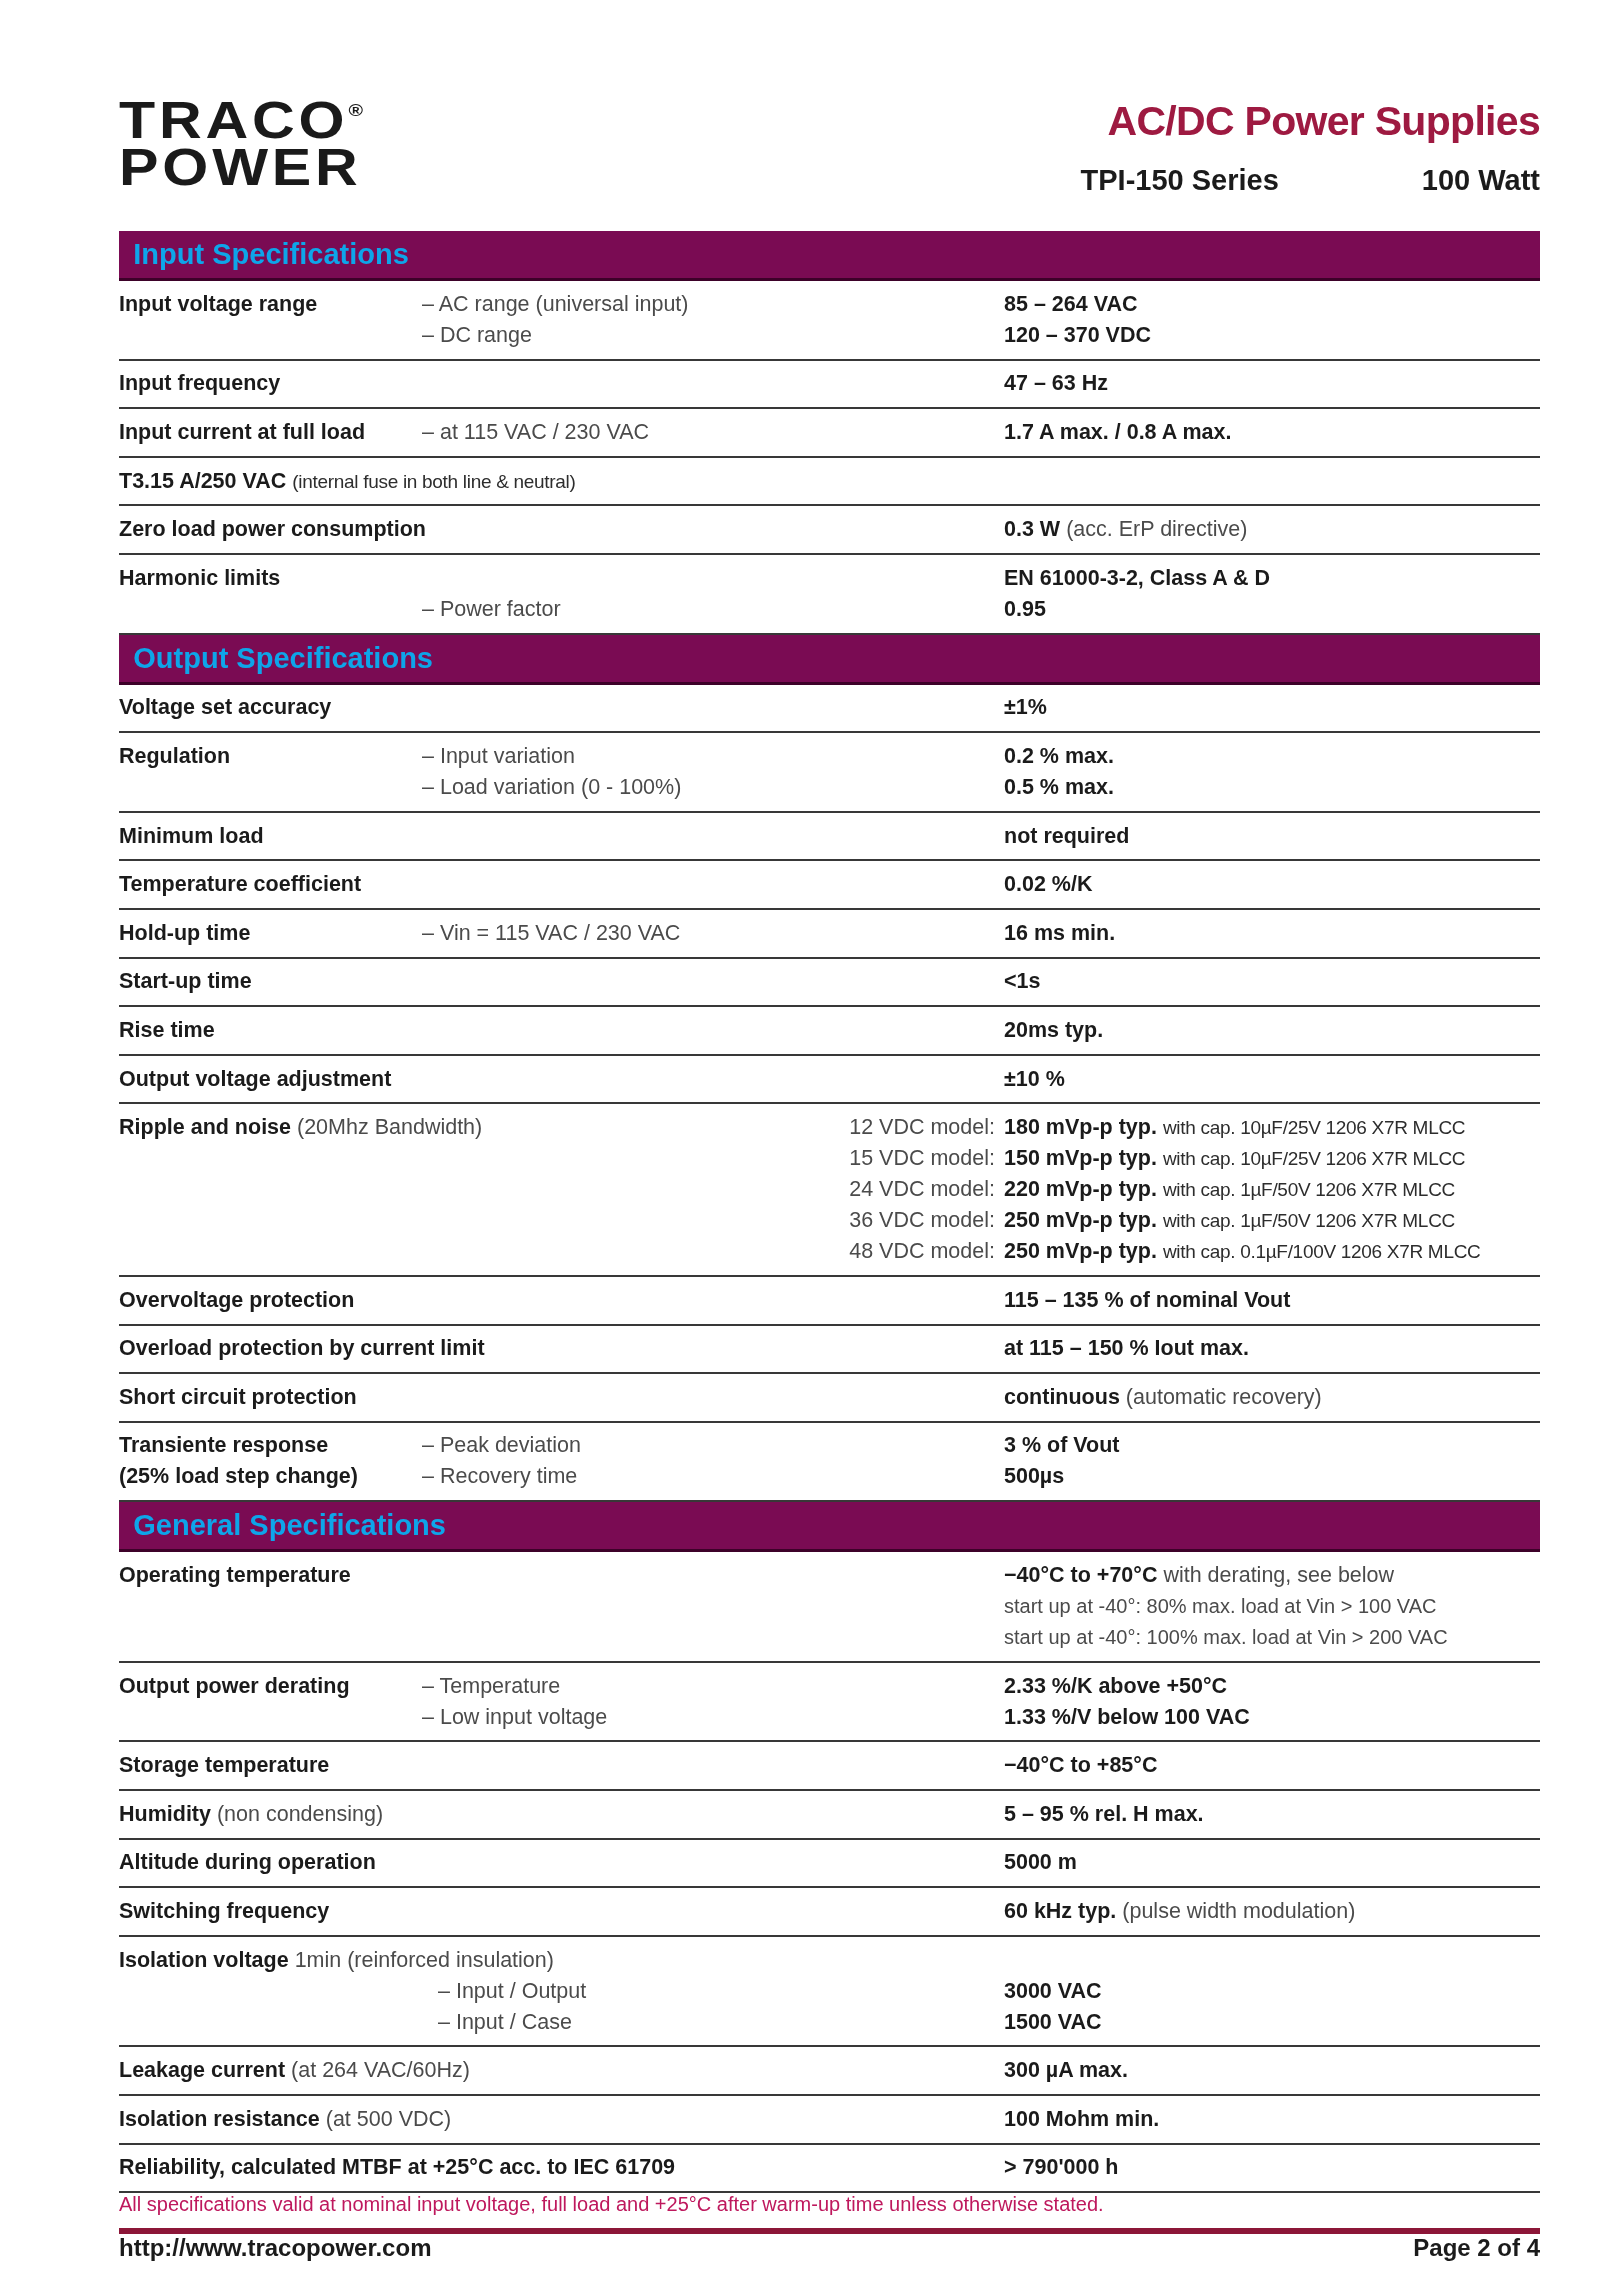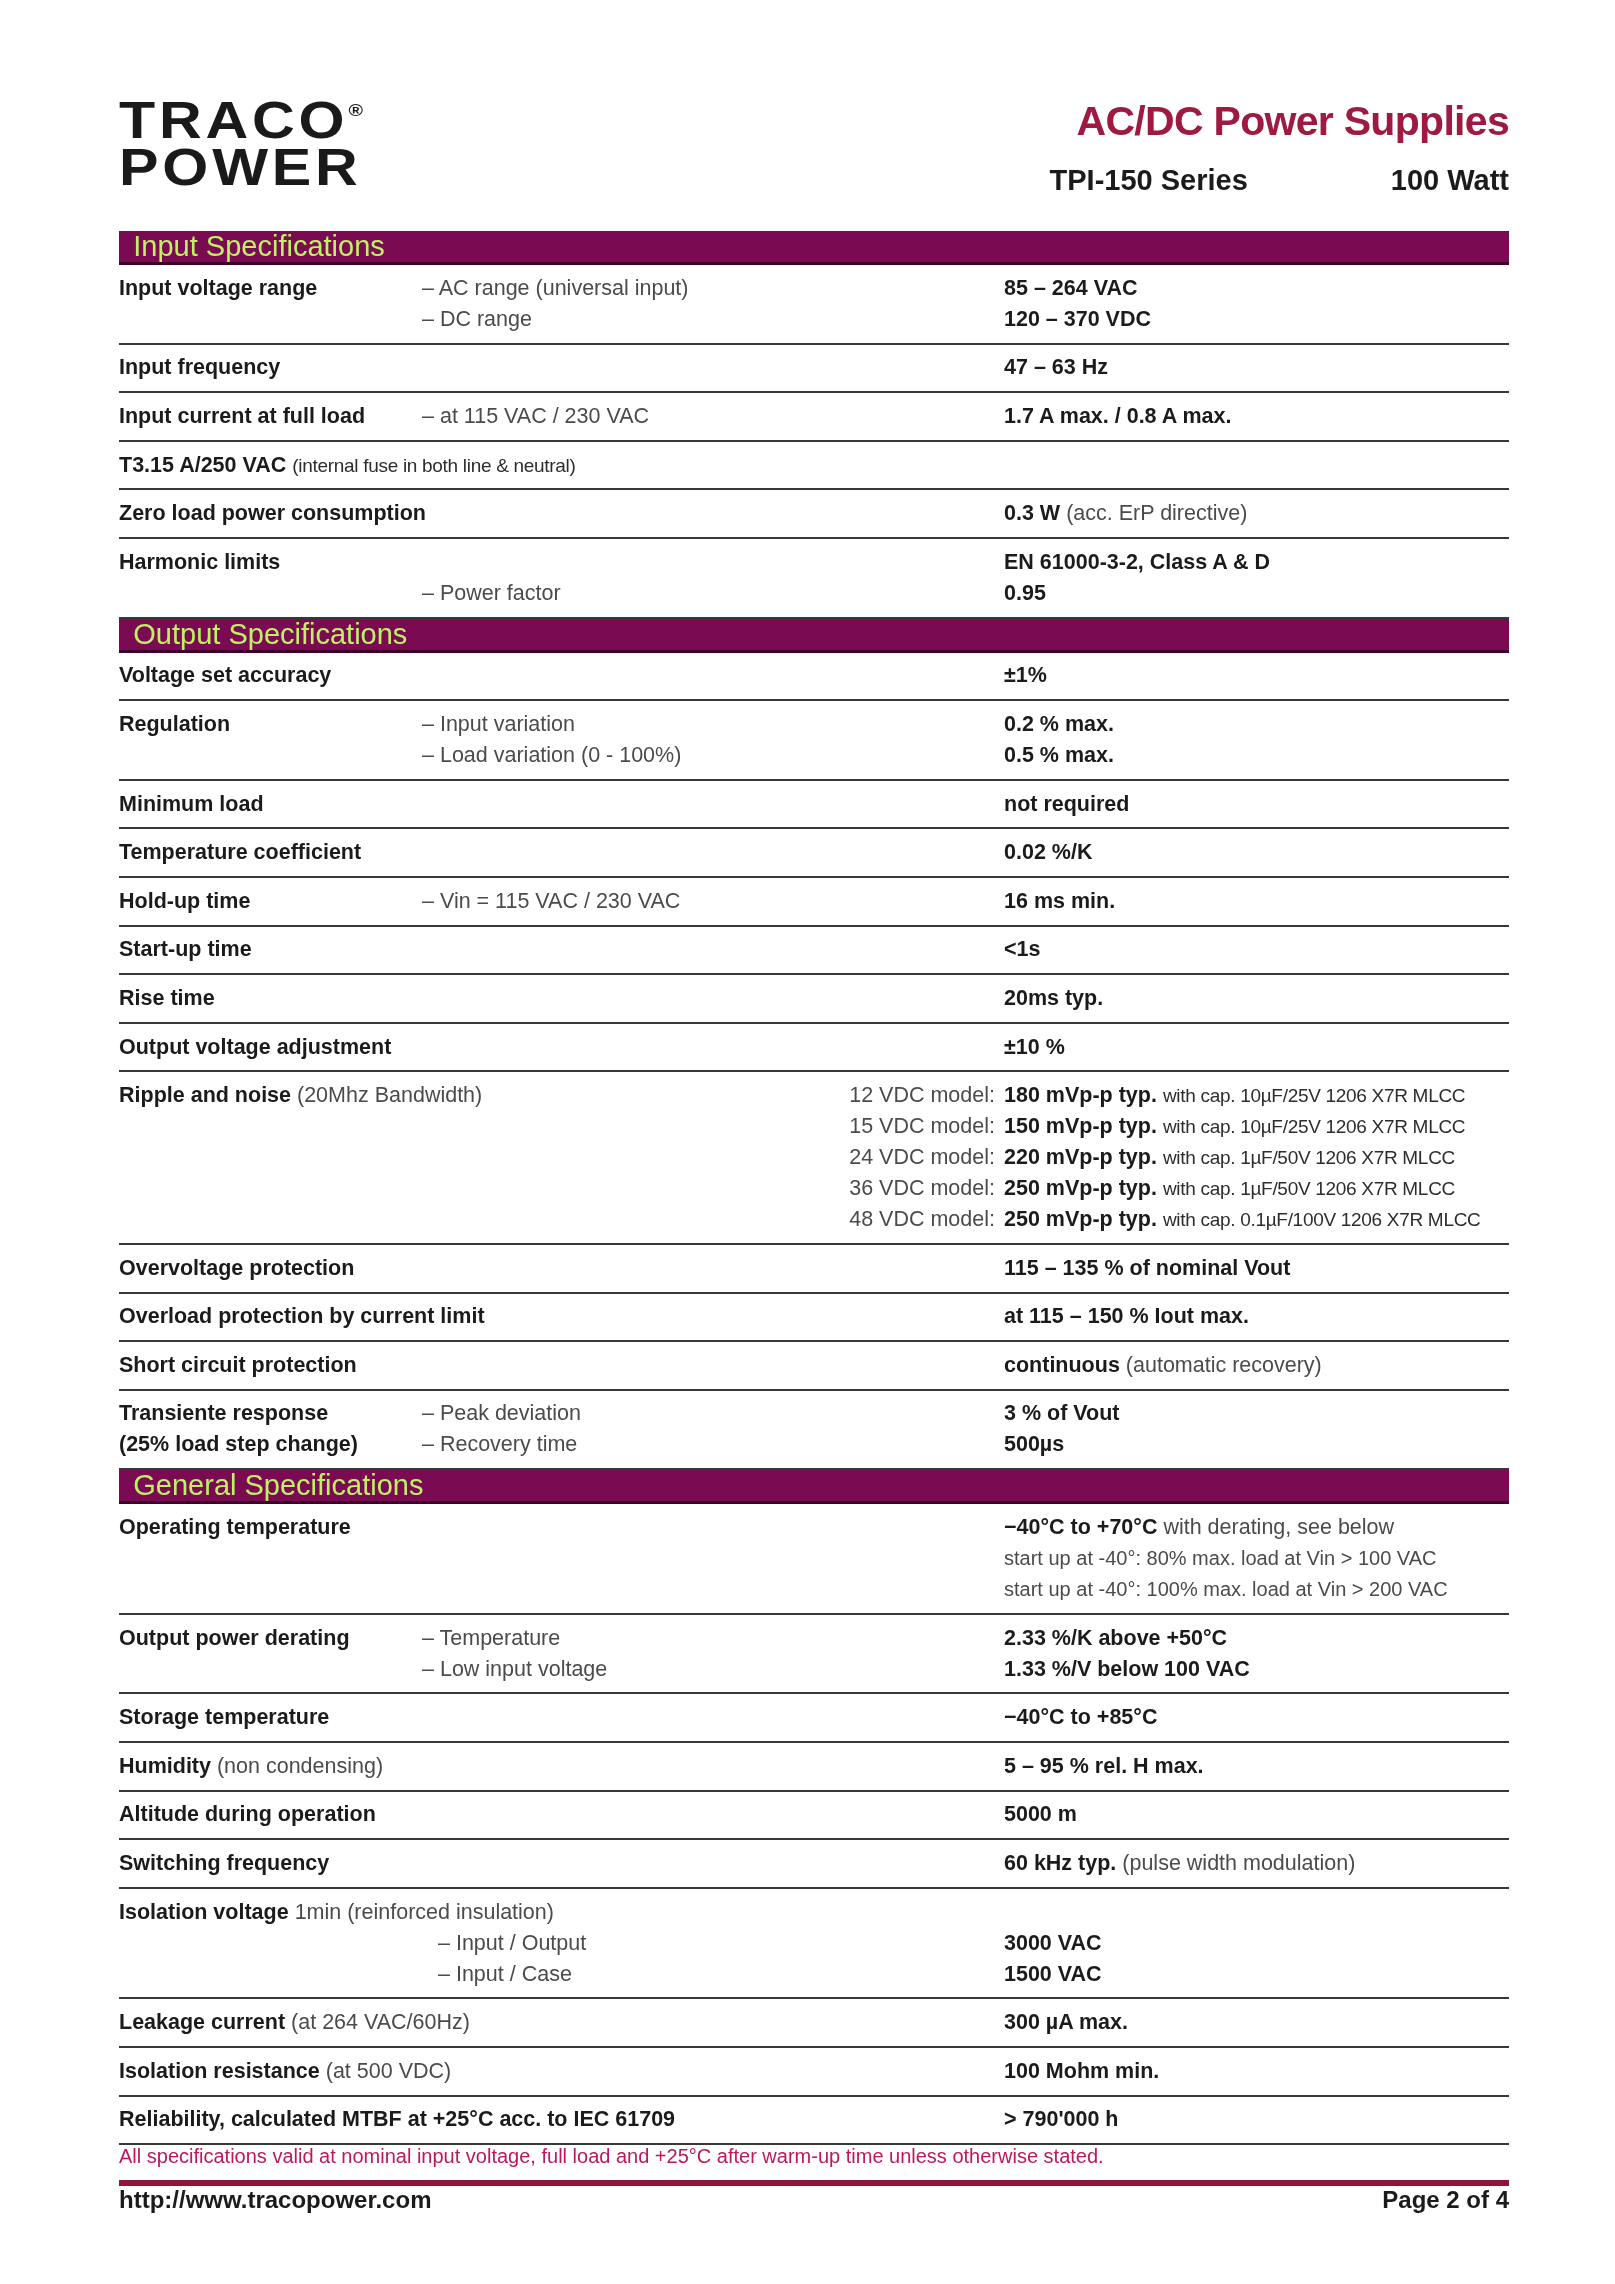--- a/index.html
+++ b/index.html
@@ -13,39 +13,39 @@
   }
   *{margin:0;padding:0;box-sizing:border-box;}
   html,body{background:#ffffff;}
   body{
     width:1616px;height:2284px;
     font-family:"Liberation Sans", sans-serif;
     color:var(--ink);
   }
   .page{
     width:1616px;height:2284px;
-    padding:98px 107px 0 119px;
+    padding:98px 76px 0 119px;
     display:flex;flex-direction:column;
   }
   
   .header{display:flex;justify-content:space-between;align-items:flex-start;margin-bottom:34px;}
   .logo{
     font-weight:900;font-size:51px;line-height:0.92;letter-spacing:3.3px;
     color:#1a1a1a;transform:scaleX(1.16);transform-origin:left top;white-space:nowrap;
   }
   .logo sup{font-size:17px;letter-spacing:0;vertical-align:super;position:relative;top:-3.9px;}
   .title-block{text-align:right;}
   .title-red{font-size:41px;font-weight:700;color:var(--red);letter-spacing:-0.7px;white-space:nowrap;}
   .title-sub{display:flex;justify-content:space-between;gap:143px;font-size:29px;font-weight:700;margin-top:19px;}
   
   .section-bar{
-    height:34px;background:var(--bar);
+    height:50px;background:var(--bar);
     border-bottom:3.9px solid var(--bar-edge);
     display:flex;align-items:center;
-    color:#bef264;font-size:29px;font-weight:400;
+    color:#0ea5e9;font-size:29px;font-weight:700;
     padding-left:14.3px;letter-spacing:0;
   }
   .row{
     display:flex;
     padding:7.8px 0;
     border-bottom:2px solid var(--sep);
     font-size:21.5px;line-height:31px;
   }
   .row-left{width:885px;flex:0 0 885px;position:relative;}
   .row-value{flex:1;}

